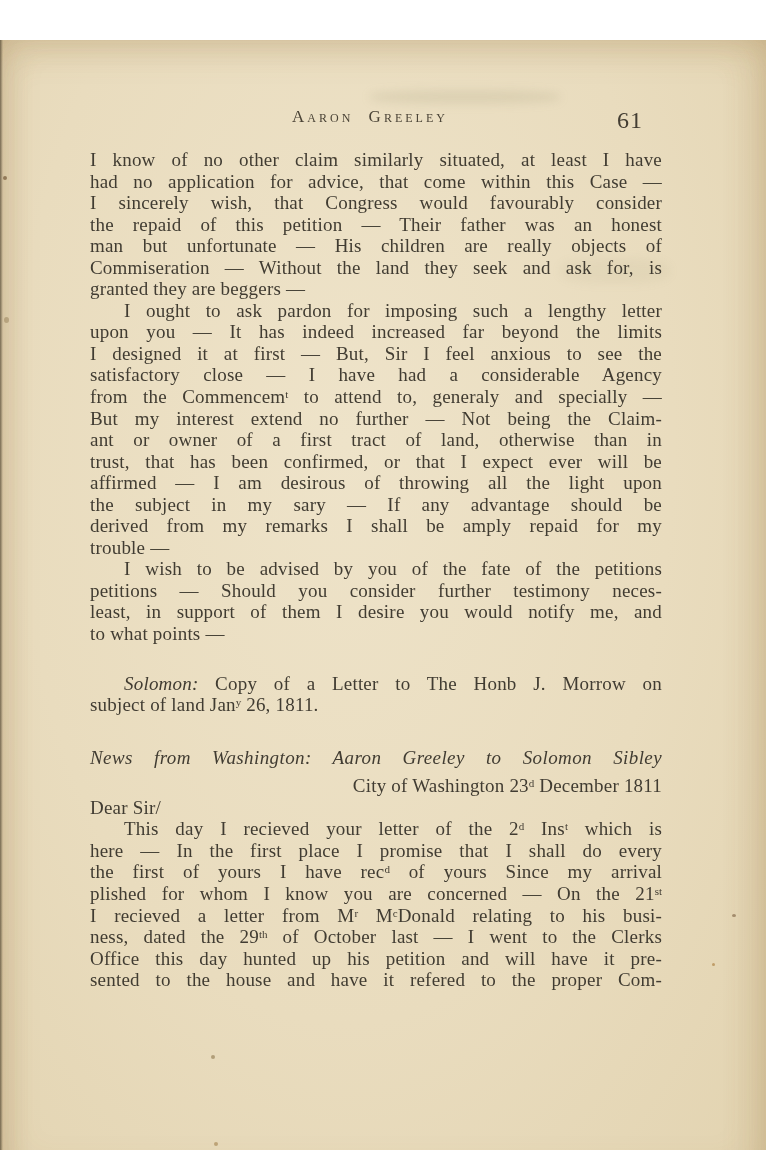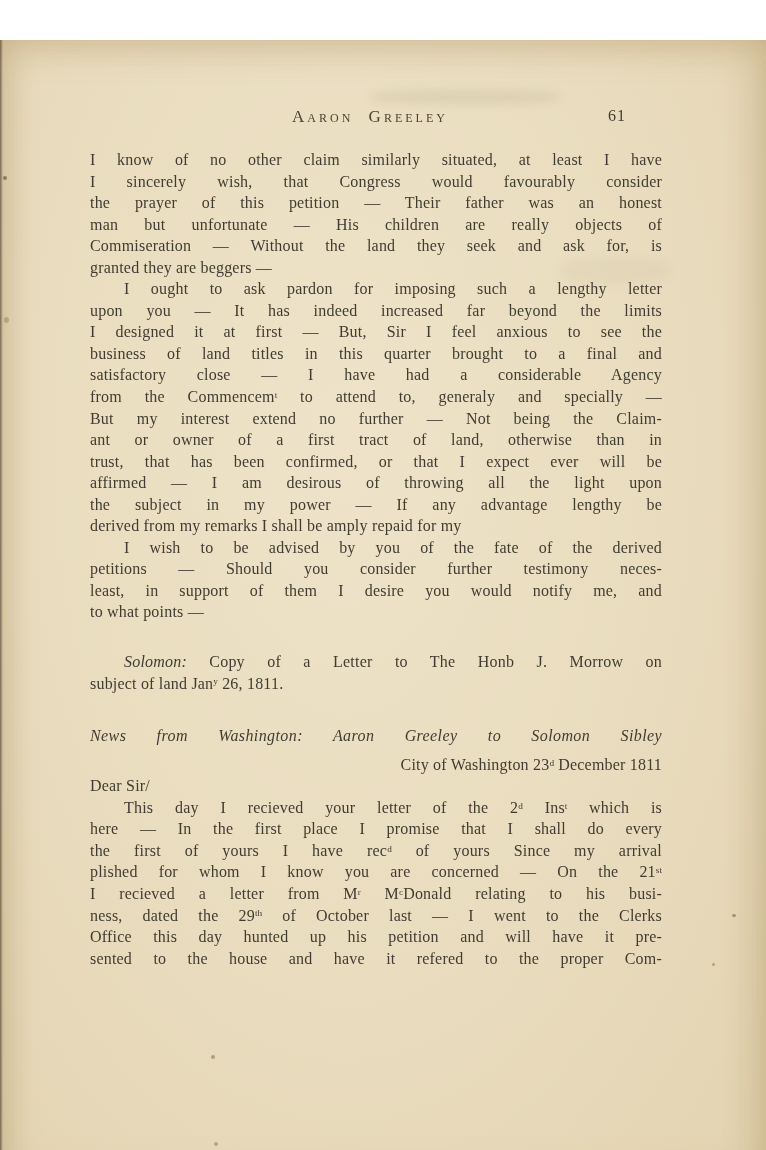--- a/index.html
+++ b/index.html
@@ -51,27 +51,27 @@
   .header-title {
     display: inline-block;
     transform: translateX(-6px);
     font-variant: small-caps;
     font-size: 17px;
     letter-spacing: 3px;
     word-spacing: 8px;
     color: #4a4336;
   }
   .page-number {
-    position: absolute; right: 36px; top: 0;
-    font-size: 16px; color: #443e33;
+    position: absolute; right: 19px; top: 0;
+    font-size: 24px; color: #443e33;
     letter-spacing: 1px;
   }
 
   .body-text, .line, .section-heading, .dateline, .salutation {
-    font-size: 16px;
+    font-size: 19px;
     line-height: 21.55px;
     letter-spacing: 0.2px;
   }
   .line {
     text-align: justify;
     text-align-last: justify;
     text-justify: inter-word;
   }
   .last-flush .line:last-child { text-align-last: left; }
   .indent .line:first-child { text-indent: 34px; }
@@ -116,42 +116,43 @@
 
   <div class="content">
 
     <div class="running-header">
       <span class="header-title">Aaron Greeley</span>
       <span class="page-number">61</span>
     </div>
 
     <div class="body-text para-first last-flush">
         <div class="line">I know of no other claim similarly situated, at least I have</div>
+        <div class="line">had no application for advice, that come within this Case —</div>
         <div class="line">I sincerely wish, that Congress would favourably consider</div>
-        <div class="line">the prayer of this petition —  Their father was an honest</div>
+        <div class="line">the repaid of this petition —  Their father was an honest</div>
         <div class="line">man but unfortunate —  His children are really objects of</div>
         <div class="line">Commiseration — Without the land they seek and ask for, is</div>
         <div class="line">granted they are beggers —</div>
       </div>
     <div class="body-text indent last-flush">
         <div class="line">I ought to ask pardon for imposing such a lengthy letter</div>
         <div class="line">upon you —  It has indeed increased far beyond the limits</div>
         <div class="line">I designed it at first —  But, Sir I feel anxious to see the</div>
-        <div class="line">business of land titles in this quarter brought to a final and</div>
         <div class="line">satisfactory close —  I have had a considerable Agency</div>
         <div class="line">from the Commencem<sup>t</sup> to attend to, generaly and specially —</div>
         <div class="line">But my interest extend no further —  Not being the Claim-</div>
         <div class="line">ant or owner of a first tract of land, otherwise than in</div>
         <div class="line">trust, that has been confirmed, or that I expect ever will be</div>
         <div class="line">affirmed —  I am desirous of throwing all the light upon</div>
-        <div class="line">the subject in my power —  If any advantage lengthy be</div>
+        <div class="line">the subject in my sary —  If any advantage should be</div>
         <div class="line">derived from my remarks I shall be amply repaid for my</div>
+        <div class="line">trouble —</div>
       </div>
     <div class="body-text indent last-flush">
-        <div class="line">I wish to be advised by you of the fate of the derived</div>
+        <div class="line">I wish to be advised by you of the fate of the petitions</div>
         <div class="line">petitions —  Should you consider further testimony neces-</div>
         <div class="line">least, in support of them I desire you would notify me, and</div>
         <div class="line">to what points —</div>
       </div>
 
     <div class="body-text endorsed indent last-flush">
         <div class="line"><i>Solomon:</i>  Copy of a Letter to The Honb J. Morrow on</div>
         <div class="line">subject of land Jan<sup>y</sup> 26, 1811.</div>
       </div>
 

